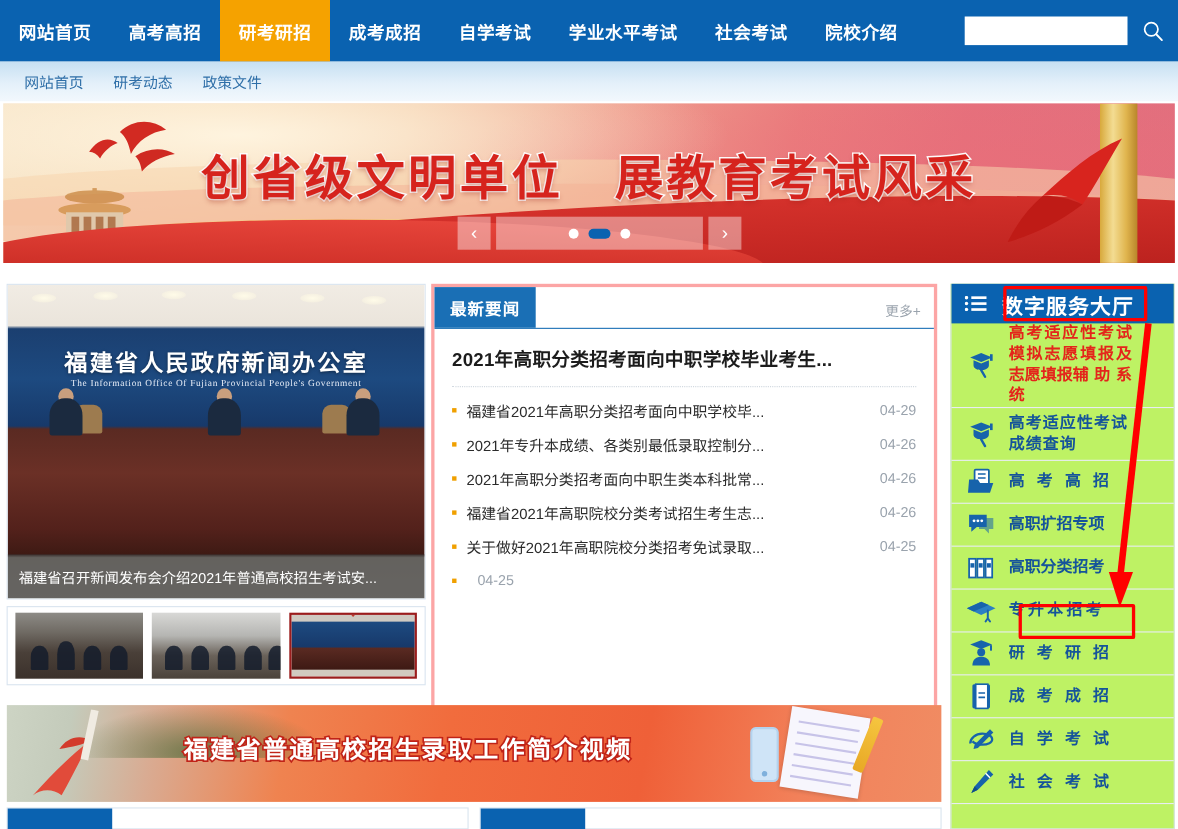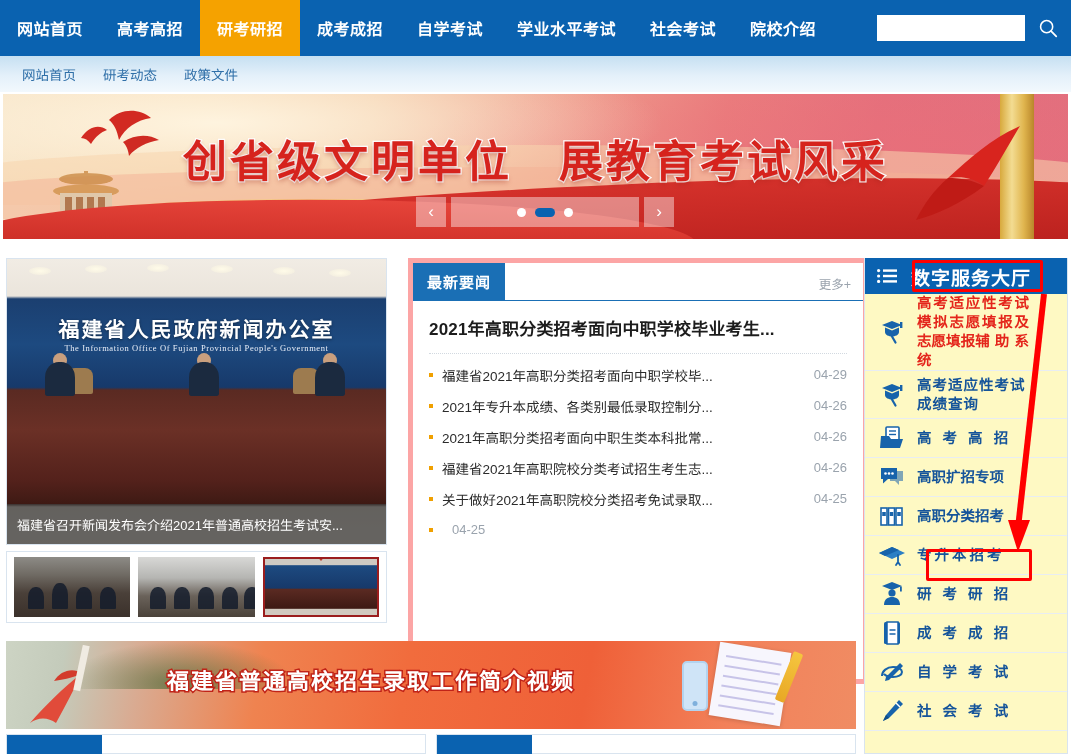--- a/index.html
+++ b/index.html
@@ -195,22 +195,22 @@
     border-right: 6px solid transparent; border-top: 7px solid #c0392b;
   }
   .thumb-ppl { position: absolute; bottom: 8px; left: 8px; right: 8px; height: 26px; }
   .thumb-ppl i {
     position: absolute; bottom: 0; width: 16px; height: 22px;
     border-radius: 45% 45% 6% 6%; background: rgba(20,28,44,.85);
   }
 
   
   .news-block {
-    position: absolute; left: 408px; top: 10px; width: 460px; height: 426px;
-    border: 5px solid #fca5a5; background: #ffffff;
+    position: absolute; left: 392px; top: 10px; width: 460px; height: 426px;
+    border: 3px solid #fca5a5; background: #ffffff;
   }
   .news-head {
     height: 38px; display: flex; align-items: stretch;
     border-bottom: 1px solid #1a6fb5; position: relative;
   }
   .news-tab {
     background: #1a6fb5; color: #ffffff; font-size: 15px; font-weight: bold;
     display: flex; align-items: center; padding: 0 14px; cursor: pointer;
     letter-spacing: 1px;
   }
@@ -292,21 +292,21 @@
 
   
   .bstrip { position: absolute; top: 486px; height: 20px; background: #ffffff; }
   .bstrip .tag { position: absolute; left: 0; top: 0; width: 95px; height: 20px; background: #0a62b0; }
   .bstrip.s1 { left: 6px; width: 420px; border: 1px solid #d9e4ef; }
   .bstrip.s2 { left: 436px; width: 420px; border: 1px solid #d9e4ef; }
 
   
   .sidebar {
     position: absolute; left: 864px; top: 258px; width: 204px; height: 496px;
-    background: #fef9c3; border: 1px solid #d9e4ef; border-top: none;
+    background: #bef264; border: 1px solid #d9e4ef; border-top: none;
   }
   .sb-head {
     height: 36px; background: #0a62b0; display: flex; align-items: center;
     padding-left: 12px; gap: 14px;
   }
   .sb-title {
     color: #ffffff; font-size: 19px; font-weight: bold; letter-spacing: 1px;
     font-family: "DejaVu Sans", "Liberation Sans", sans-serif;
   }
   .sb-row {

